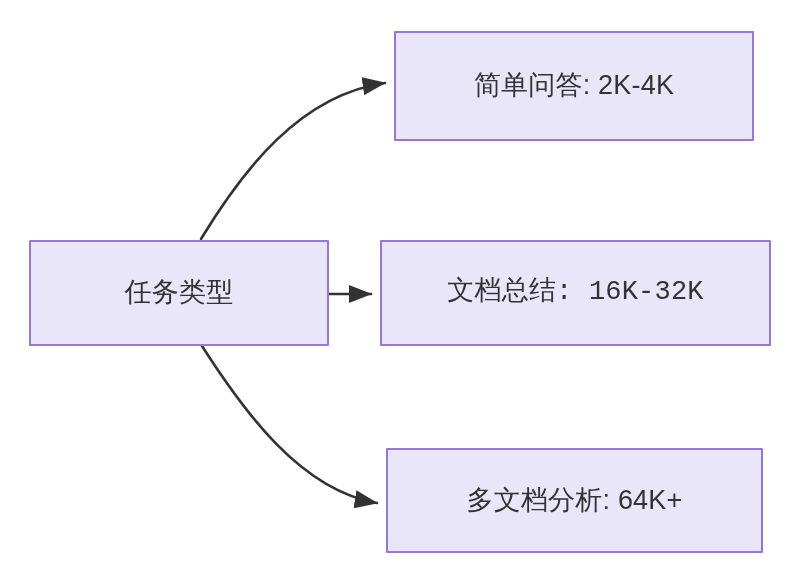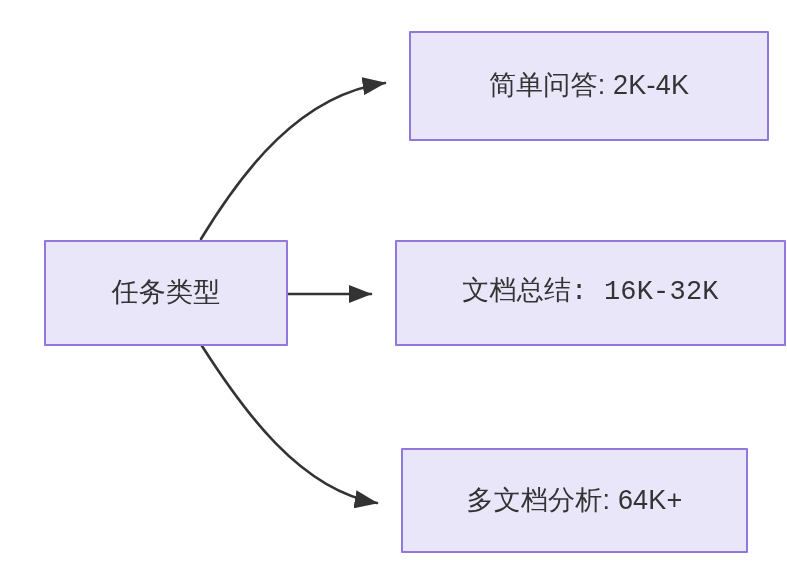--- a/index.html
+++ b/index.html
@@ -27,53 +27,52 @@
   }
   .node {
     position: absolute;
     box-sizing: border-box;
     display: flex;
     align-items: center;
     justify-content: center;
     background: #e9e6fa;
     border: 2px solid #9278dd;
     border-radius: 1px;
-    margin-left: 15px;
   }
   .node-label {
     color: #333333;
     font-size: 27px;
     line-height: 1.1;
     letter-spacing: 0.2px;
     white-space: nowrap;
     text-align: center;
   }
   #node-source {
     left: 29px;
     top: 240px;
-    width: 244px;
+    width: 300px;
     height: 106px;
   }
   #node-task-1 {
     left: 394px;
     top: 31px;
     width: 360px;
     height: 110px;
   }
   #node-task-2 {
     left: 380px;
     top: 240px;
     width: 391px;
     height: 106px;
     font-family: Liberation Mono, monospace;
   }
   #node-task-3 {
     left: 386px;
     top: 448px;
-    width: 347px;
+    width: 377px;
     height: 105px;
   }
 </style>
 </head>
 <body>
 
 <div id="diagram-canvas">
 
   <svg id="edge-layer" width="787" height="572" viewBox="0 0 787 572" xmlns="http://www.w3.org/2000/svg">
     <defs>

